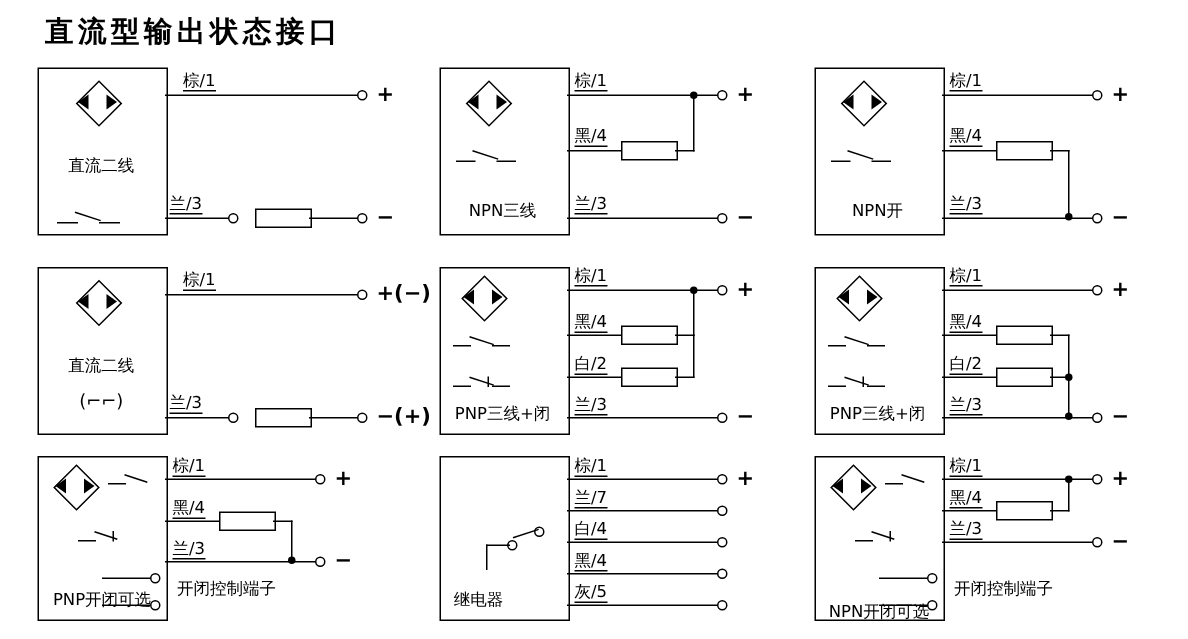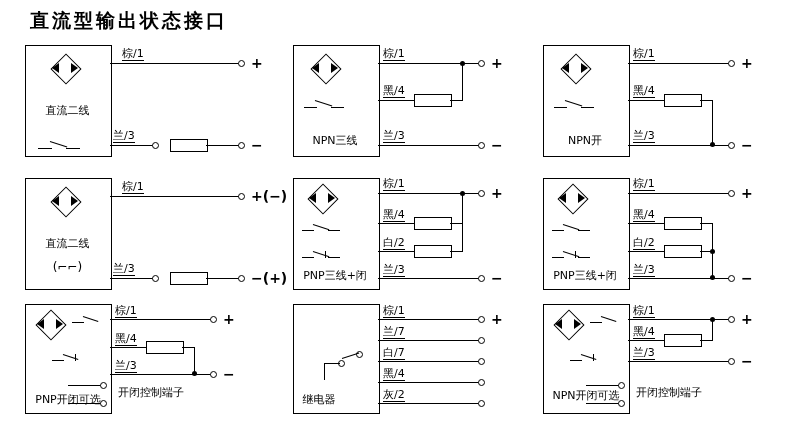--- a/index.html
+++ b/index.html
@@ -323,38 +323,38 @@
   <div class="hline" style="left:110px;top:47px;width:102px;"></div>
   <div class="lbl-wire" style="left:115px;top:33px;">棕/1</div>
   <div class="node" style="left:210px;top:44px;"></div>
   <div class="term" style="left:223px;top:40px;">+</div>
 
   <div class="hline" style="left:110px;top:68px;width:102px;"></div>
   <div class="lbl-wire" style="left:115px;top:54px;">兰/7</div>
   <div class="node" style="left:210px;top:65px;"></div>
 
   <div class="hline" style="left:110px;top:89px;width:102px;"></div>
-  <div class="lbl-wire" style="left:115px;top:75px;">白/7</div>
+  <div class="lbl-wire" style="left:115px;top:75px;">白/4</div>
   <div class="node" style="left:210px;top:86px;"></div>
 
   <div class="hline" style="left:110px;top:110px;width:102px;"></div>
   <div class="lbl-wire" style="left:115px;top:96px;">黑/4</div>
   <div class="node" style="left:210px;top:107px;"></div>
 
   <div class="hline" style="left:110px;top:131px;width:102px;"></div>
-  <div class="lbl-wire" style="left:115px;top:117px;">灰/2</div>
+  <div class="lbl-wire" style="left:115px;top:117px;">灰/5</div>
   <div class="node" style="left:210px;top:128px;"></div>
 </div>
 
 <div class="cell" style="left:518px;top:272px;">
   <div class="body-box" style="left:25px;top:32px;width:85px;height:108px;"></div>
   <div class="diamond" style="left:40px;top:42px;"></div>
   <div class="arrow-l" style="left:37px;top:47px;"></div>
   <div class="arrow-r" style="left:56px;top:47px;"></div>
-  <div class="bodylabel" style="left:22px;top:118px;width:92px;">NPN开闭可选</div>
+  <div class="bodylabel" style="left:22px;top:130px;width:92px;">NPN开闭可选</div>
   <div class="hline" style="left:72px;top:50px;width:12px;"></div>
   <div class="hline" style="left:83px;top:44px;width:16px;transform:rotate(18deg);transform-origin:left center;"></div>
   <div class="hline" style="left:52px;top:88px;width:12px;"></div>
   <div class="hline" style="left:63px;top:82px;width:16px;transform:rotate(18deg);transform-origin:left center;"></div>
   <div class="vline" style="left:75px;top:82px;height:7px;"></div>
 
   <div class="hline" style="left:110px;top:47px;width:102px;"></div>
   <div class="lbl-wire" style="left:115px;top:33px;">棕/1</div>
   <div class="node" style="left:210px;top:44px;"></div>
   <div class="term" style="left:223px;top:40px;">+</div>

